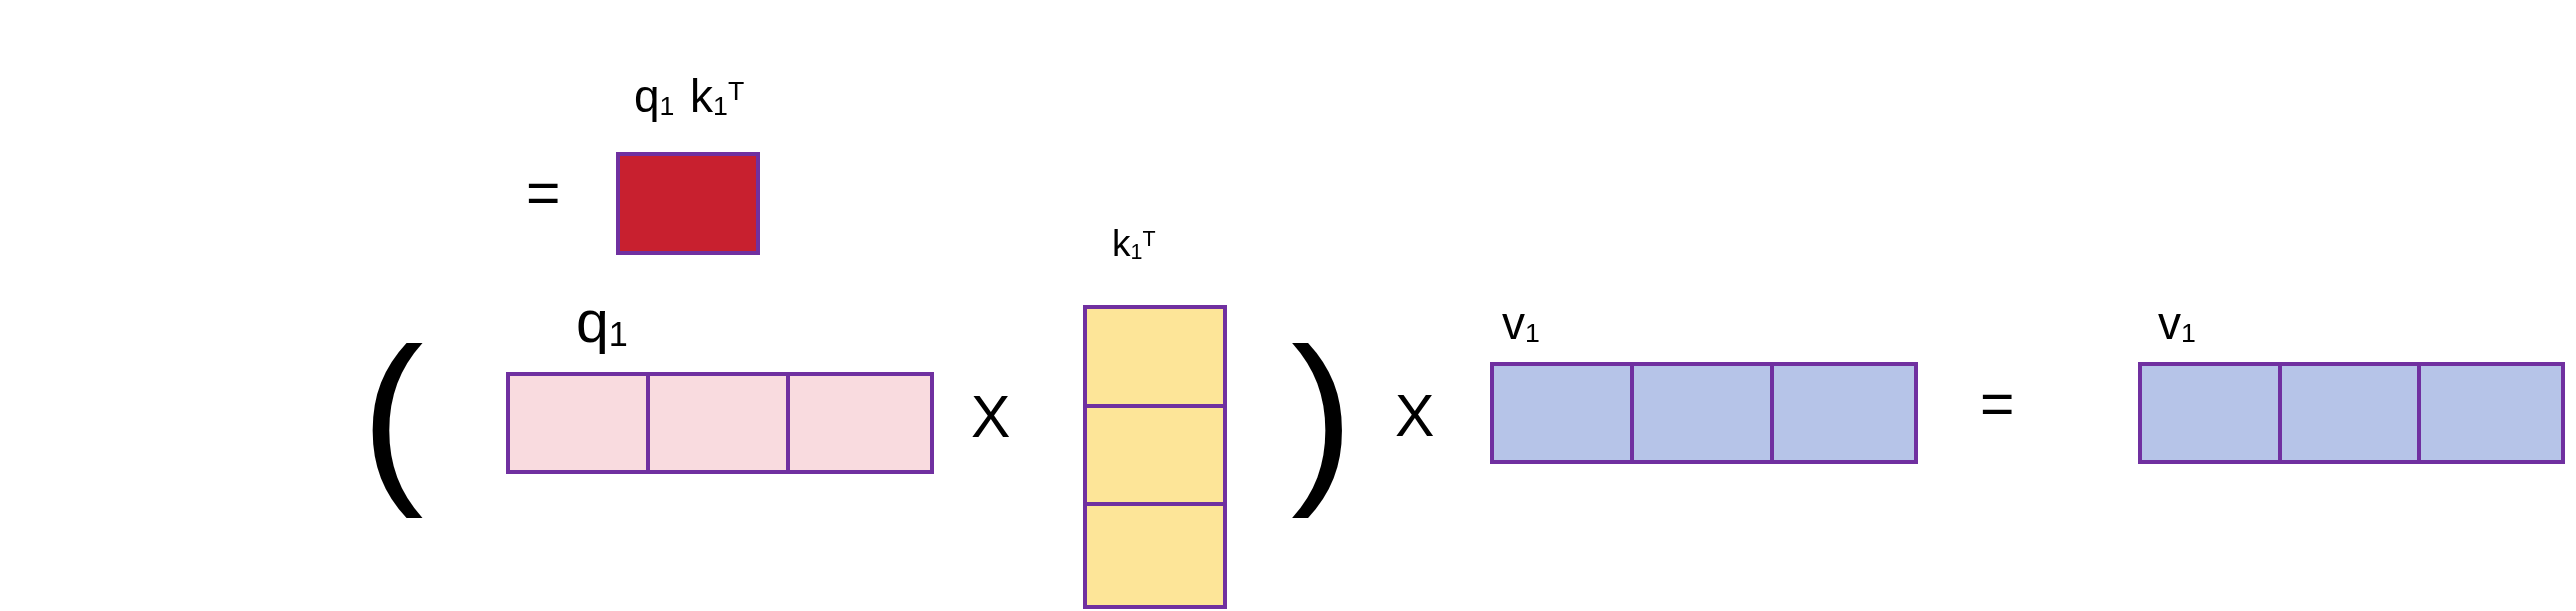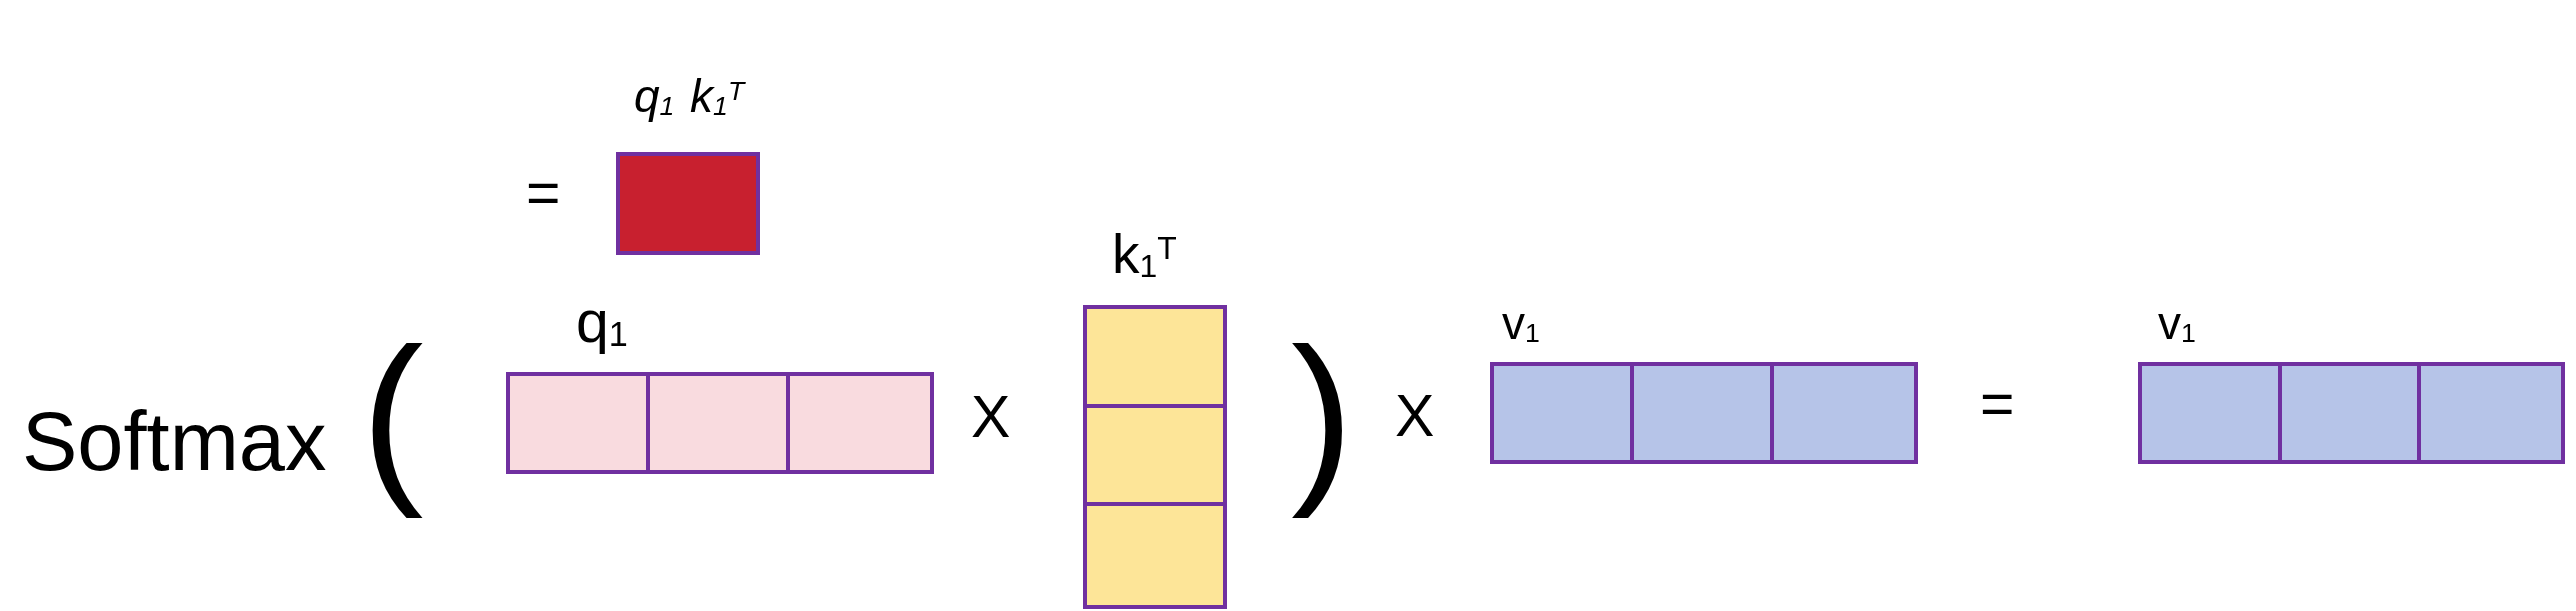--- a/index.html
+++ b/index.html
@@ -43,45 +43,44 @@
   }
   .lbl .gap { display: inline-block; width: 0.34em; }
 </style>
 </head>
 <body>
 
 <div id="canvas" style="background: rgb(255, 255, 255); color: rgb(0, 0, 0);">
 
   <div class="abs op" style="left:526px; top:164px; font-size:59px;">=</div>
 
-  <div class="abs lbl" style="left:634px; top:70px; font-size:46px;font-style:italic;">
+  <div class="abs lbl" style="left:634px; top:70px; font-size:46px;">
     <span>q</span><span class="sub">1</span><span class="gap"></span><span>k</span><span class="sub">1</span><span class="sup">T</span>
   </div>
 
   <div class="mtx" style="left: 616px; top: 152px; width: 144px; height: 103px; background: rgb(200, 32, 47); border-color: rgb(112, 48, 160); display: grid; grid-template-columns: repeat(1, 1fr); grid-template-rows: repeat(1, 1fr);">
       <div class="cell" style="border-color: rgb(112, 48, 160);"></div>
     </div>
 
-  <div class="abs" style="left:22px; top:400px; font-size:83px; line-height:1;">Softmax</div>
 
   <div class="abs paren" style="left:361px; top:306px; font-size:188px;">(</div>
 
   <div class="abs lbl" style="left:528px; top:289px; font-size:59px;margin-left:48px;">
     <span>q</span><span class="sub">1</span>
   </div>
 
   <div class="mtx" style="left: 506px; top: 372px; width: 428px; height: 102px; background: rgb(249, 219, 223); border-color: rgb(112, 48, 160); display: grid; grid-template-columns: repeat(3, 1fr); grid-template-rows: repeat(1, 1fr);">
       <div class="cell" style="border-color: rgb(112, 48, 160); border-right-width: 4px;"></div>
       <div class="cell" style="border-color: rgb(112, 48, 160); border-right-width: 4px;"></div>
       <div class="cell" style="border-color: rgb(112, 48, 160);"></div>
     </div>
 
   <div class="abs op" style="left:971px; top:388px; font-size:59px;">X</div>
 
-  <div class="abs lbl" style="left:1112px; top:223px; font-size:55px;">
+  <div class="abs lbl" style="left:1112px; top:223px; font-size:37px;">
     <span>k</span><span class="sub">1</span><span class="sup">T</span>
   </div>
 
   <div class="mtx" style="left: 1083px; top: 305px; width: 144px; height: 304px; background: rgb(253, 229, 152); border-color: rgb(112, 48, 160); display: grid; grid-template-columns: repeat(1, 1fr); grid-template-rows: repeat(3, 1fr);">
       <div class="cell" style="border-color: rgb(112, 48, 160); border-bottom-width: 4px;"></div>
       <div class="cell" style="border-color: rgb(112, 48, 160); border-bottom-width: 4px;"></div>
       <div class="cell" style="border-color: rgb(112, 48, 160);"></div>
     </div>
 
   <div class="abs paren" style="left:1291px; top:306px; font-size:188px;">)</div>

